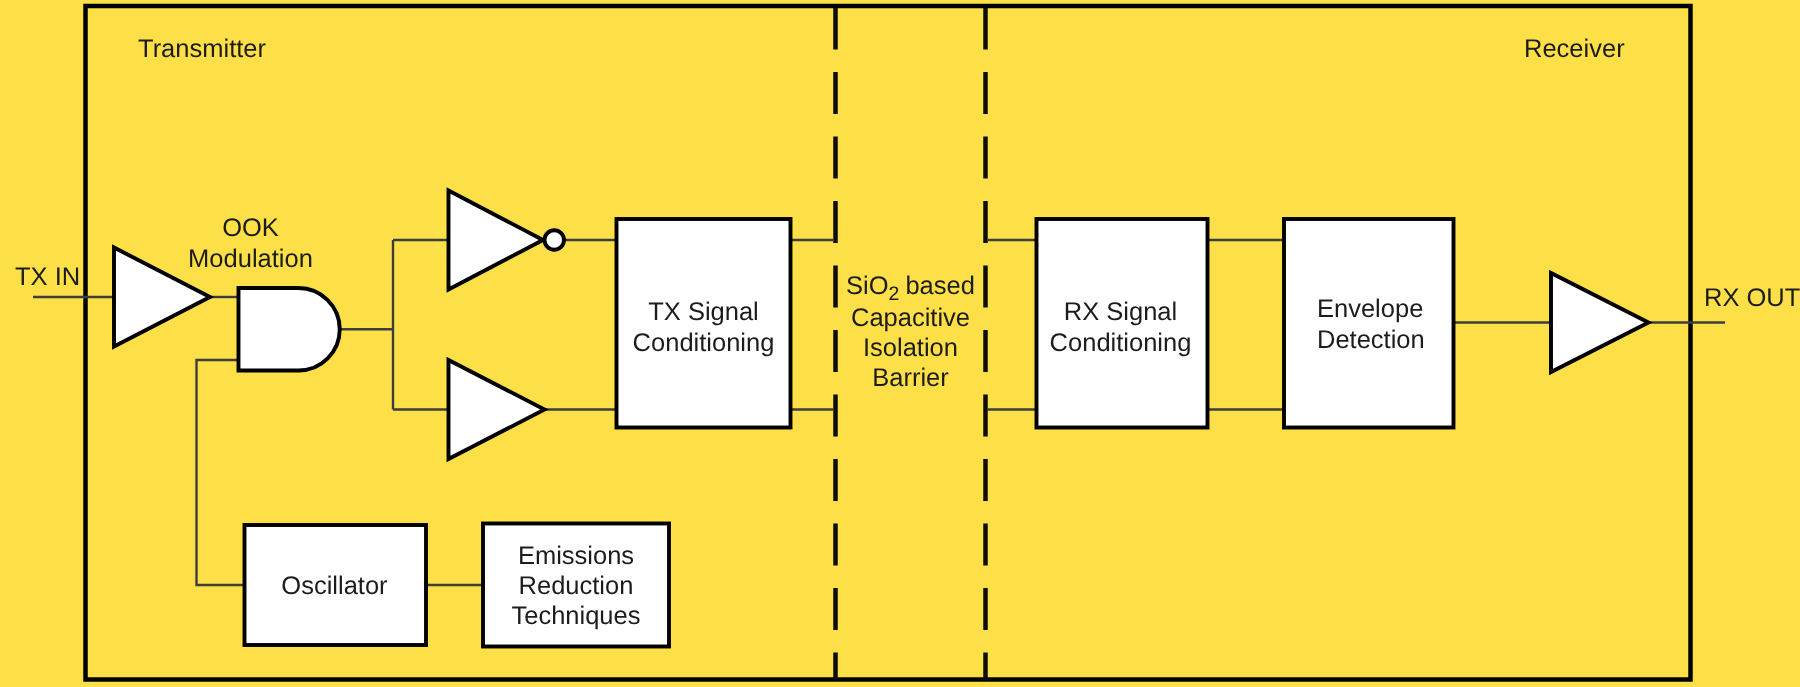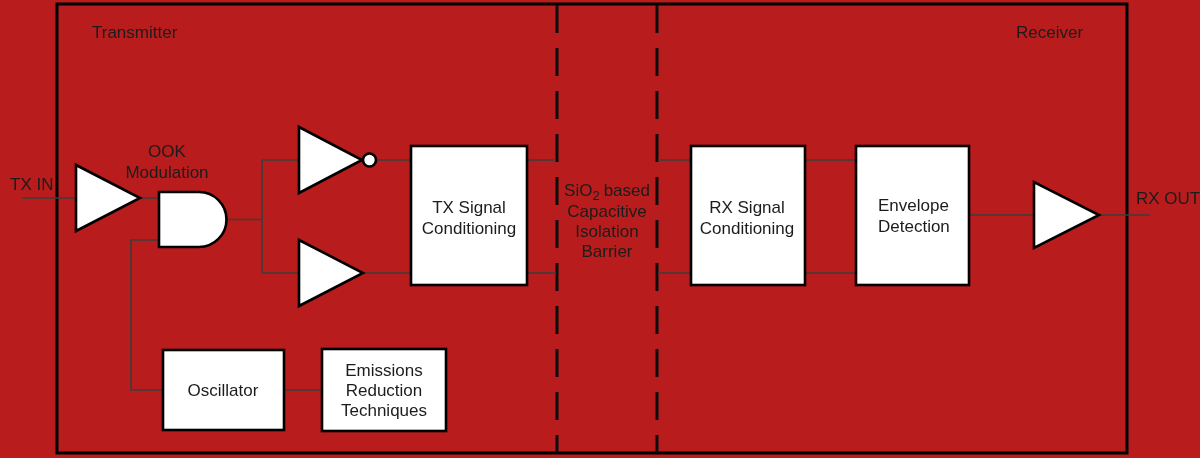--- a/index.html
+++ b/index.html
@@ -4,21 +4,21 @@
 <style>
   html, body {
     margin: 0;
     padding: 0;
     background: #ffffff;
   }
   .stage {
     position: relative;
     width: 1200px;
     height: 458px;
-    background: #b91c1c;
+    background: #fde047;
     overflow: hidden;
   }
   svg { display: block; }
   .frame {
     fill: none;
     stroke: #000000;
     stroke-width: 3;
   }
   .dashline {
     fill: none;

